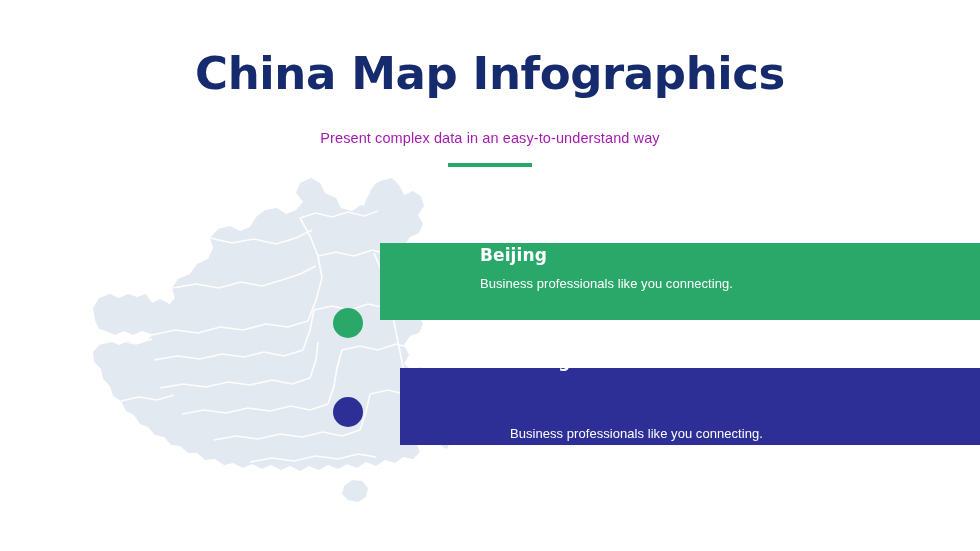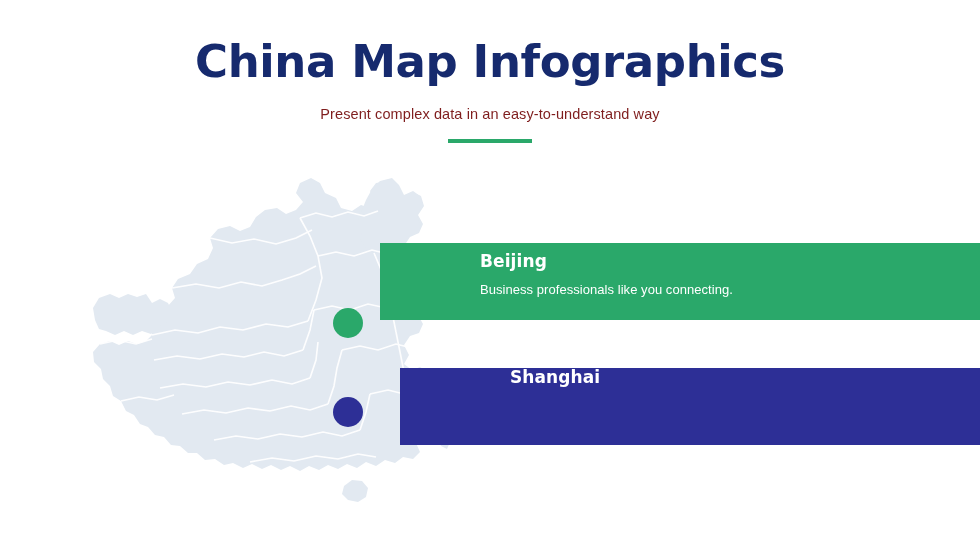--- a/index.html
+++ b/index.html
@@ -30,26 +30,26 @@
     top: 34px;
     width: 980px;
     text-align: center;
   }
   .title {
     font-size: 45px;
     font-weight: 700;
     color: #162a6e;
     letter-spacing: -0.4px;
     line-height: 1.05;
-    margin: 4px;
+    margin: 16px;
     font-family: "DejaVu Sans", "Liberation Sans", sans-serif;
   }
   .subtitle {
     font-size: 14.5px;
-    color: #7f1d1d;
+    color: #a21caf;
     margin: 0;
     padding-top: 17px;
     letter-spacing: 0.1px;
     font-weight: 400;
   }
   .accent-rule {
     width: 84px;
     height: 4px;
     background: #2aa86a;
     margin: 17px auto 0 auto;
@@ -77,27 +77,27 @@
   .band {
     position: absolute;
     box-sizing: border-box;
     padding-left: 76px;
     display: flex;
     flex-direction: column;
     justify-content: center;
   }
   .band-green {
     left: 404px;
-    top: 243px;
+    top: 237px;
     width: 576px;
     height: 62px;
   }
   .band-blue {
     left: 434px;
-    top: 384px;
+    top: 368px;
     width: 546px;
     height: 57px;
     gap: 44px;
   }
   .band-city {
     font-size: 17px;
     font-weight: 700;
     color: #ffffff;
     line-height: 1.2;
     letter-spacing: 0.1px;

